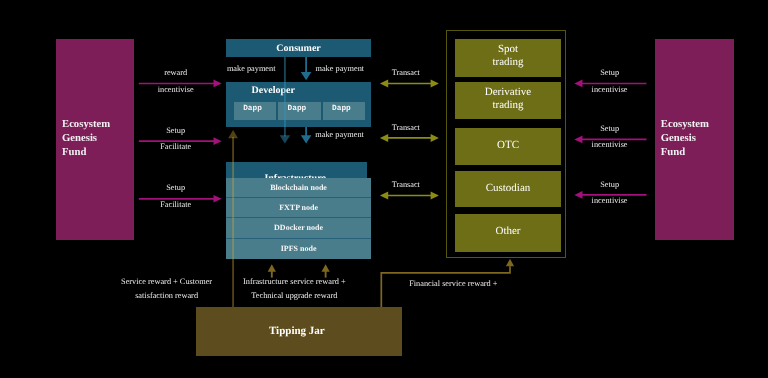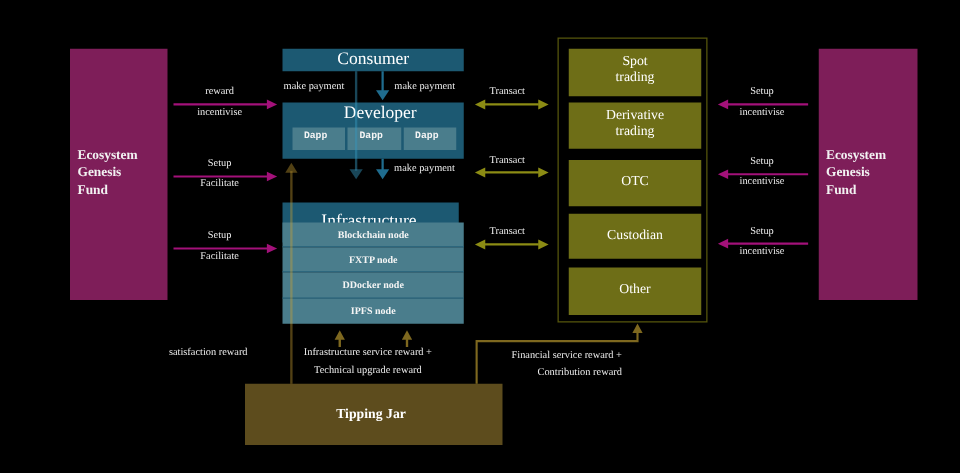--- a/index.html
+++ b/index.html
@@ -8,21 +8,21 @@
          font-family:"Liberation Serif",serif;color:#ffffff;
          -webkit-font-smoothing:antialiased;text-rendering:geometricPrecision;}
   .abs{position:absolute;box-sizing:border-box;}
   .fundbox{background:#7E1E59;}
   .fundtext{font-weight:bold;font-size:10.7px;line-height:13.7px;color:#F2F2F2;}
   .tealhdr{background:#1C5972;}
   .tealrow{background:#4A7D8C;}
   .olivebox{background:#6E6E17;}
   .ctr{display:flex;align-items:center;justify-content:center;text-align:center;}
   .lbl{font-weight:normal;font-size:8.3px;color:#ECECEC;white-space:nowrap;text-align:center;}
-  .hdrtxt{font-weight:normal;font-size:14px;color:#FFFFFF;}
+  .hdrtxt{font-weight:bold;font-size:10px;color:#FFFFFF;}
   .rowtxt{font-weight:bold;font-size:8px;color:#F5F5F5;}
   .dapptxt{font-weight:bold;font-size:7.8px;color:#F5F5F5;font-family:Liberation Mono, monospace;}
   .olivetxt{font-weight:normal;font-size:11px;color:#FFFFFF;line-height:13.4px;align-items:center;}
   .jartxt{font-weight:bold;font-size:11px;color:#FFFFFF;}
   svg.ov{position:absolute;left:0;top:0;width:768px;height:378px;overflow:visible;pointer-events:none;}
 </style>
 </head>
 <body>
 
 <div id="stage">
@@ -39,21 +39,21 @@
     <div>Ecosystem</div>
     <div>Genesis</div>
     <div>Fund</div>
   </div>
 
   <div class="abs tealhdr ctr hdrtxt" style="left:226.4px;top:39.2px;width:144.4px;height:18.1px;">
     <span>Consumer</span>
   </div>
 
   <div class="abs tealhdr" style="left:226.4px;top:81.8px;width:144.4px;height:44.8px;"></div>
-  <div class="abs ctr hdrtxt" style="left:242px;top:80.6px;width:144.4px;height:20px;padding-right:20px;">
+  <div class="abs ctr hdrtxt" style="left:211px;top:80.6px;width:144.4px;height:20px;padding-right:20px;">
     <span>Developer</span>
   </div>
   <div class="abs tealrow ctr dapptxt" style="left:233.6px;top:102px;width:42.8px;height:17.7px;padding-right:5px;padding-bottom:4.5px;">
     <span>Dapp</span>
   </div>
   <div class="abs tealrow ctr dapptxt" style="left:278.3px;top:102px;width:42.3px;height:17.7px;padding-right:5px;padding-bottom:4.5px;">
     <span>Dapp</span>
   </div>
   <div class="abs tealrow ctr dapptxt" style="left:322.5px;top:102px;width:42.9px;height:17.7px;padding-right:5px;padding-bottom:4.5px;">
     <span>Dapp</span>
@@ -132,29 +132,29 @@
     <span>incentivise</span></div>
 
   <div class="abs lbl" style="left:376.8px;top:68.1px;width:58px;">
     <span>Transact</span></div>
   <div class="abs lbl" style="left:376.8px;top:122.6px;width:58px;">
     <span>Transact</span></div>
   <div class="abs lbl" style="left:376.8px;top:180.2px;width:58px;">
     <span>Transact</span></div>
 
   <div class="abs lbl" style="left:112.6px;top:275.4px;width:108px;line-height:13.6px;">
+    <div>Service reward + Customer</div>
     <div>satisfaction reward</div>
   </div>
   <div class="abs lbl" style="left:240.3px;top:275.4px;width:108px;line-height:13.6px;">
     <div>Infrastructure service reward +</div>
     <div>Technical upgrade reward</div>
   </div>
   <div class="abs lbl" style="left:389.5px;top:277px;width:108px;line-height:13.6px;text-align:right;">
     <div>Financial service reward +</div>
-    <div>Contribution reward</div>
   </div>
 
   <svg class="ov" viewBox="0 0 768 378">
 
     <g fill="#A3117A" stroke="#A3117A">
       <path d="M138.8 83.5 L214 83.5" stroke-width="1.7" fill="none"></path>
       <path d="M213.5 79.6 L221.7 83.5 L213.5 87.3 Z" stroke="none"></path>
       <path d="M138.8 141.2 L214 141.2" stroke-width="1.7" fill="none"></path>
       <path d="M213.5 137.3 L221.7 141.2 L213.5 145 Z" stroke="none"></path>
       <path d="M138.8 198.8 L214 198.8" stroke-width="1.7" fill="none"></path>

